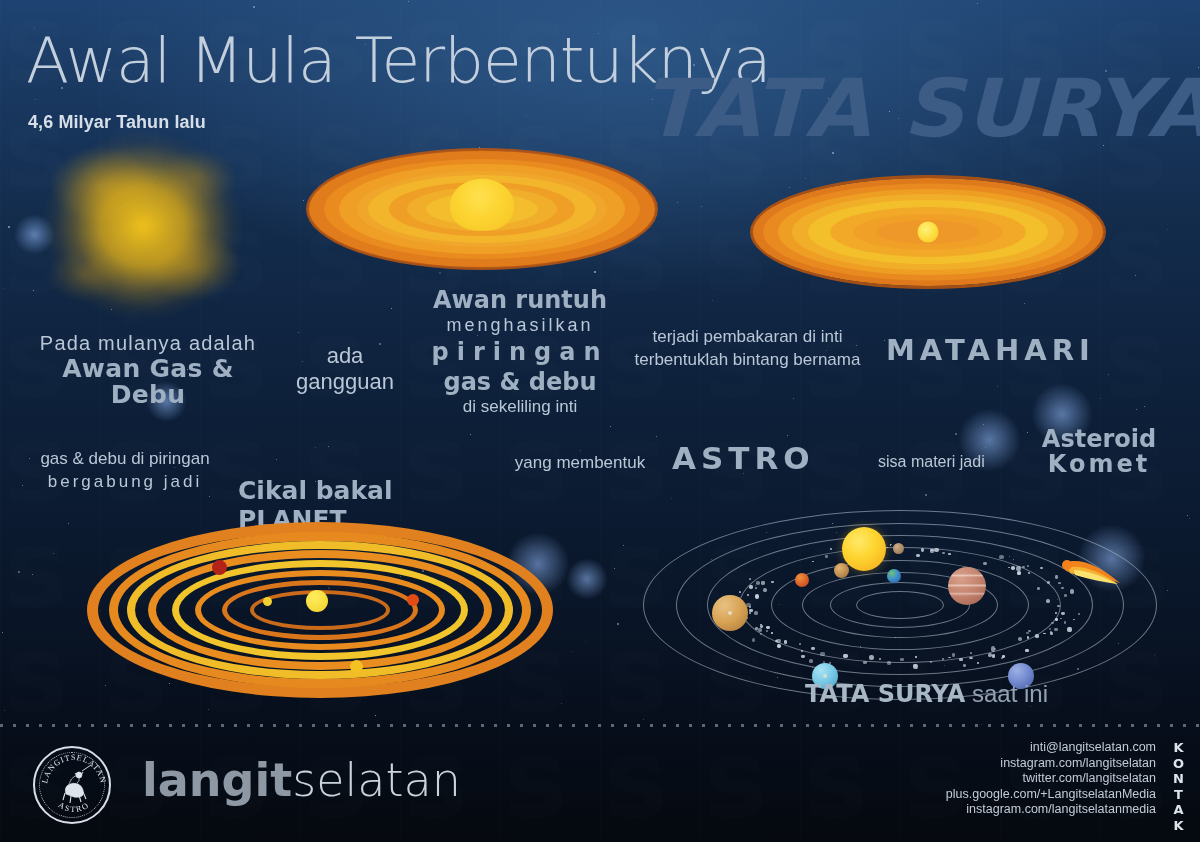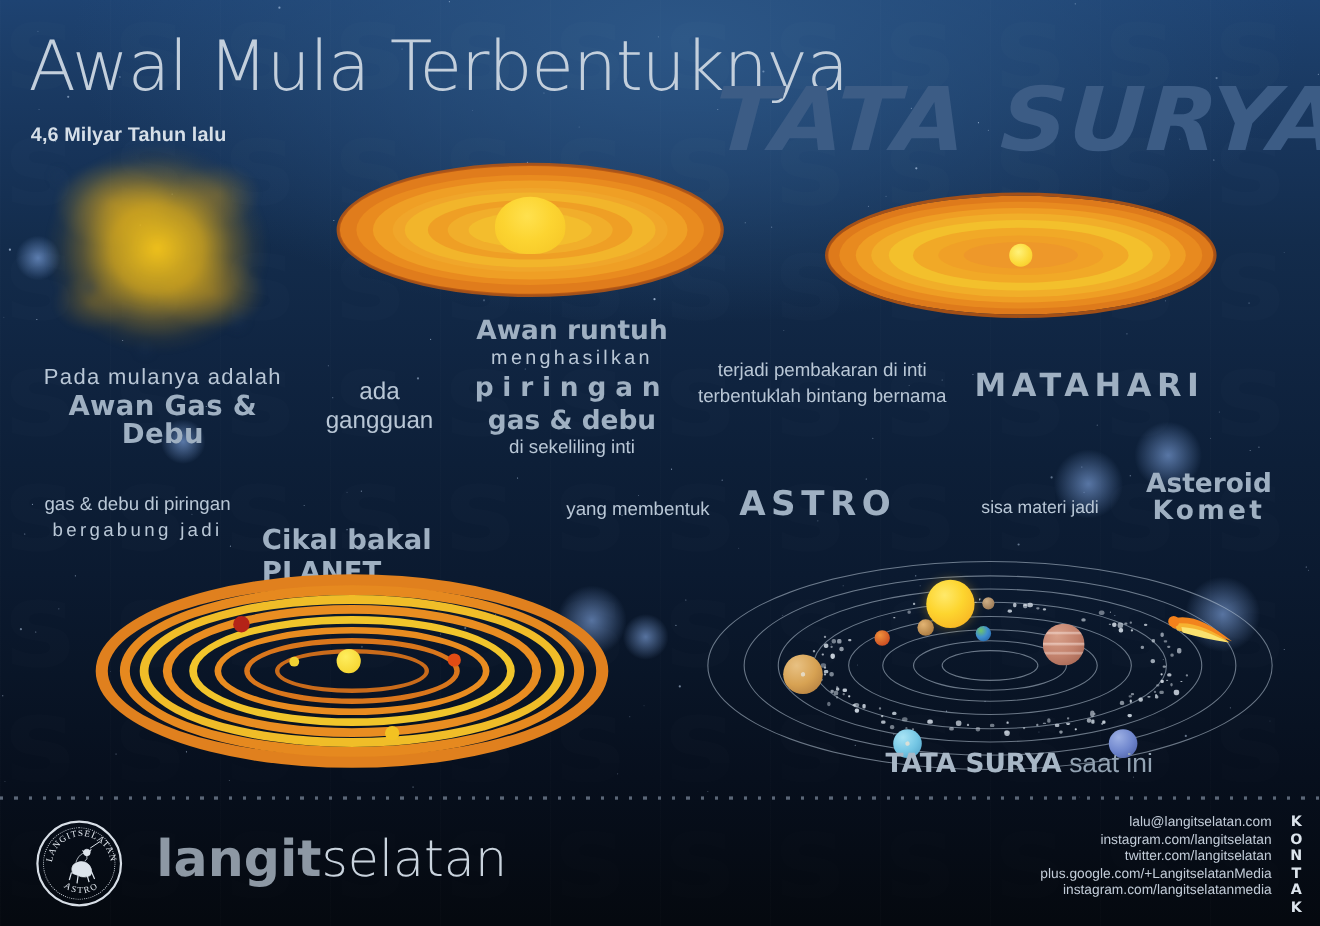--- a/index.html
+++ b/index.html
@@ -581,21 +581,21 @@
   </div>
 
   <div class="tb" style="left:500px; top:453px; width:160px; text-align:center;">
     <span class="lite" style="font-size:17px;">yang membentuk</span>
   </div>
 
   <div class="tb" style="left:672px; top:440px; width:215px;">
     <span class="heavy sp" style="font-size:31px;">ASTRO</span>
   </div>
 
-  <div class="tb" style="left:878px; top:453px; width:135px; text-align:center;">
+  <div class="tb" style="left:878px; top:453px; width:135px; text-align:left;">
     <span class="lite" style="font-size:16px;">sisa materi jadi</span>
   </div>
 
   <div class="tb" style="left:1018px; top:427px; width:162px; text-align:center; line-height:1.04;">
     <span class="heavy" style="font-size:24px;">Asteroid</span>
     <span class="heavy sp2" style="font-size:24px;">Komet</span>
   </div>
 
   <div class="pp" style="left:85px; top:520px; width:470px; height:180px;">
     <div class="r" style="width:466px;height:176px;border-width:11px;border-color:#e0801e;"></div>
@@ -826,21 +826,21 @@
         <path d="M47 23 l9 -6" fill="none" stroke-width="0.9"></path>
       </g>
     </svg>
   </div>
 
   <div class="brand">
     <b>langit</b><i>selatan</i>
   </div>
 
   <div class="contact" id="contacts">
-      <div>lalu@langitselatan.com</div>
+      <div>inti@langitselatan.com</div>
       <div>instagram.com/langitselatan</div>
       <div>twitter.com/langitselatan</div>
       <div>plus.google.com/+LangitselatanMedia</div>
       <div>instagram.com/langitselatanmedia</div>
     </div>
   <div class="kontak" id="kontak">
       <span>K</span>
       <span>O</span>
       <span>N</span>
       <span>T</span>

